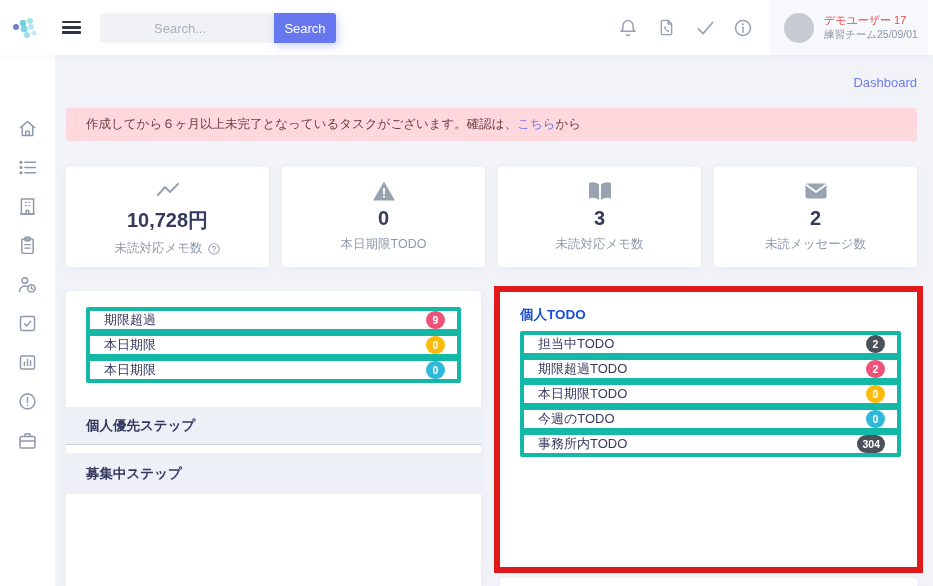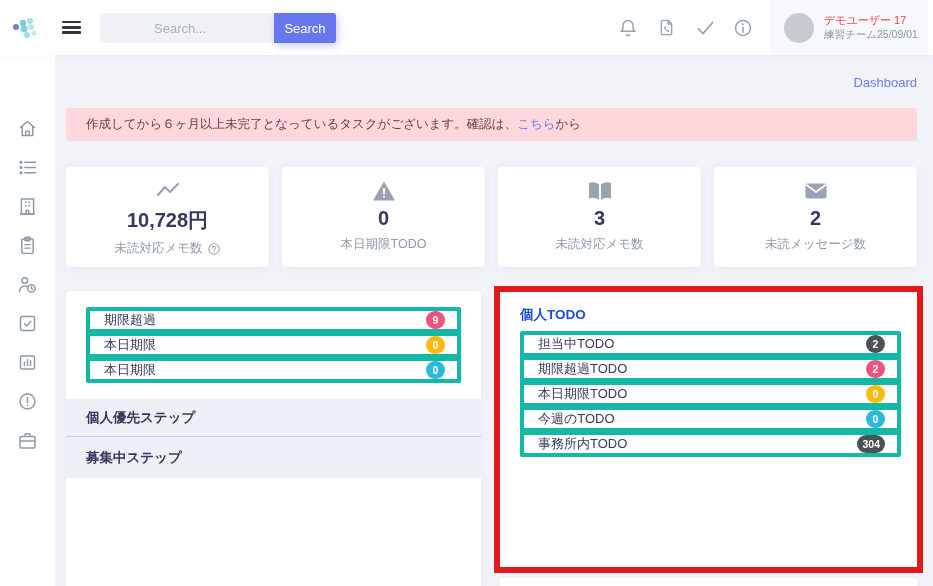--- a/index.html
+++ b/index.html
@@ -46,21 +46,21 @@
   .statcard .clabel { font-size:12.5px; color:#8e99a9; margin-top:6px; display:flex;
                       align-items:center; justify-content:center; gap:4px; }
   
   .panel-left { position:absolute; left:66px; top:291px; width:415px; height:295px; background:#fff;
                 border-radius:4px 4px 0 0; box-shadow:0 2px 8px rgba(58,70,100,.05); overflow:hidden; }
   .phead { height:40px; background:#edf0f7; display:flex; align-items:center; padding:0 18px 0 20px;
            font-size:13.5px; font-weight:bold; color:#34395e; cursor:pointer; }
   .phead .chev { margin-left:auto; color:#77819a; display:flex; }
   .pbody { padding:16px 20px; }
   .acc-head { height:37px; background:#edf0f7; display:flex; align-items:center; padding:0 20px;
-              font-size:13.5px; font-weight:bold; color:#34395e; cursor:pointer; }
+              font-size:13.5px; font-weight:bold; color:#34395e; cursor:pointer;margin-top:8px; }
   .acc-head.tall { height:41px; }
   .divider { height:1px; background:#c9cfdb; }
   .rowlist .row { height:26px; display:flex; align-items:flex-start; padding:0 12px 0 14px;
                   border:4px solid #14b8a6; margin-top:-1px; background:#fff; cursor:pointer; }
   .rowlist .row:first-child { margin-top:0; border-radius:2px 2px 0 0; }
   .rowlist .row:last-child { border-radius:0 0 2px 2px; }
   .rowlist .rlabel { font-size:13px; color:#34395e; }
   .badge { margin-left:auto; min-width:19px; height:18px; border-radius:10px; padding:0 5px;
            display:inline-flex; align-items:center; justify-content:center;
            color:#fff; font-size:10.5px; font-weight:bold; }

